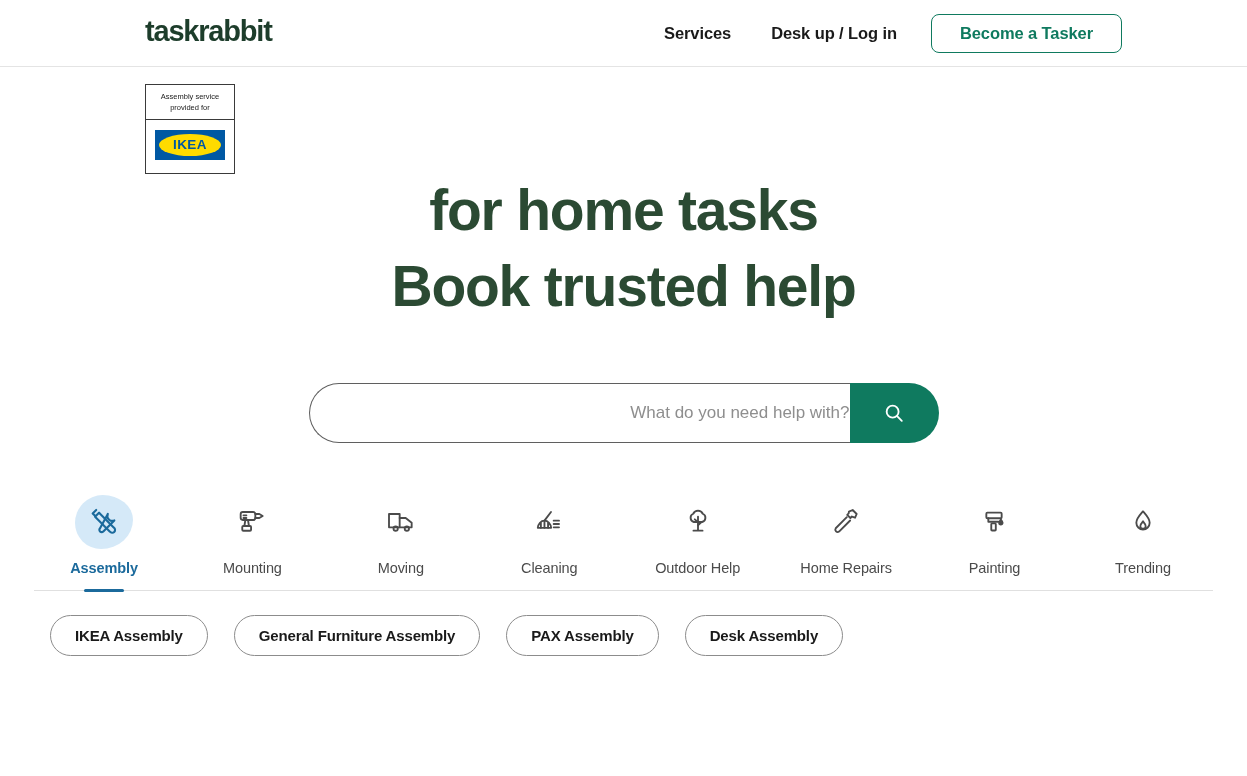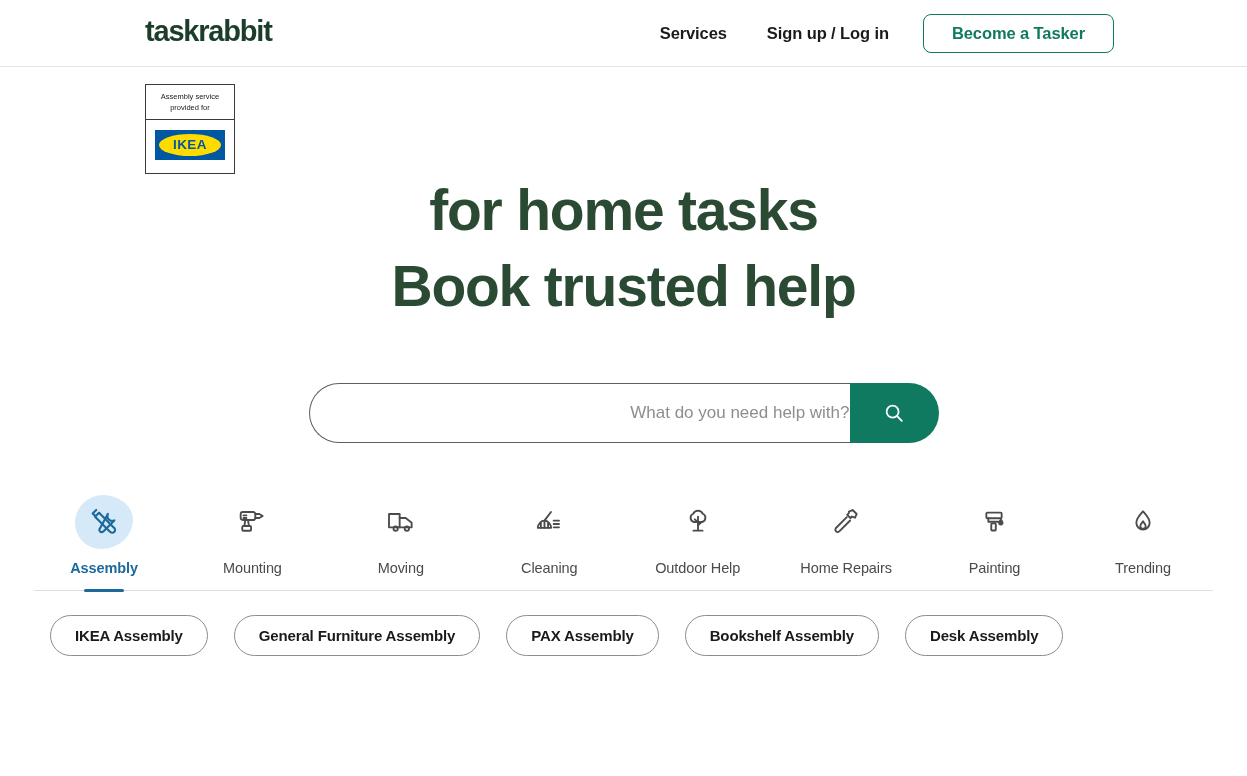--- a/index.html
+++ b/index.html
@@ -24,21 +24,21 @@
     left: 145px;
     top: 16px;
     height: 34px;
     display: flex;
     align-items: center;
   }
   .logo svg { display: block; }
 
   .nav {
     position: absolute;
-    right: 133px;
+    right: 125px;
     top: 0;
     height: 67px;
     display: flex;
     align-items: center;
     gap: 0;
   }
   .nav-link {
     font-size: 16.5px;
     font-weight: bold;
     color: #1a1a1a;
@@ -264,21 +264,21 @@
 
 <div class="header">
   <a class="logo">
     <svg width="190" height="30" viewBox="0 0 190 30">
       <text x="0" y="23" font-family="Liberation Sans, sans-serif" font-size="29" font-weight="bold" letter-spacing="-1.2" fill="#1d3d2b">taskrabbit</text>
     </svg>
   </a>
 
   <div class="nav">
     <a class="nav-link">Services</a>
-    <a class="nav-link">Sign up / Log in</a>
+    <a class="nav-link">Desk up / Log in</a>
     <button class="btn-tasker">Become a Tasker</button>
   </div>
 </div>
 
 <div class="ikea-badge">
   <div class="ikea-badge-top">
     <div>Assembly service</div>
     <div>provided for</div>
   </div>
   <div class="ikea-badge-bottom">
@@ -414,15 +414,14 @@
     </div>
 
   </div>
   <div class="cats-divider"></div>
 </div>
 
 <div class="chips">
   <button class="chip">IKEA Assembly</button>
   <button class="chip">General Furniture Assembly</button>
   <button class="chip">PAX Assembly</button>
-  <button class="chip">Bookshelf Assembly</button>
   <button class="chip">Desk Assembly</button>
 </div>
 
 </body></html>

